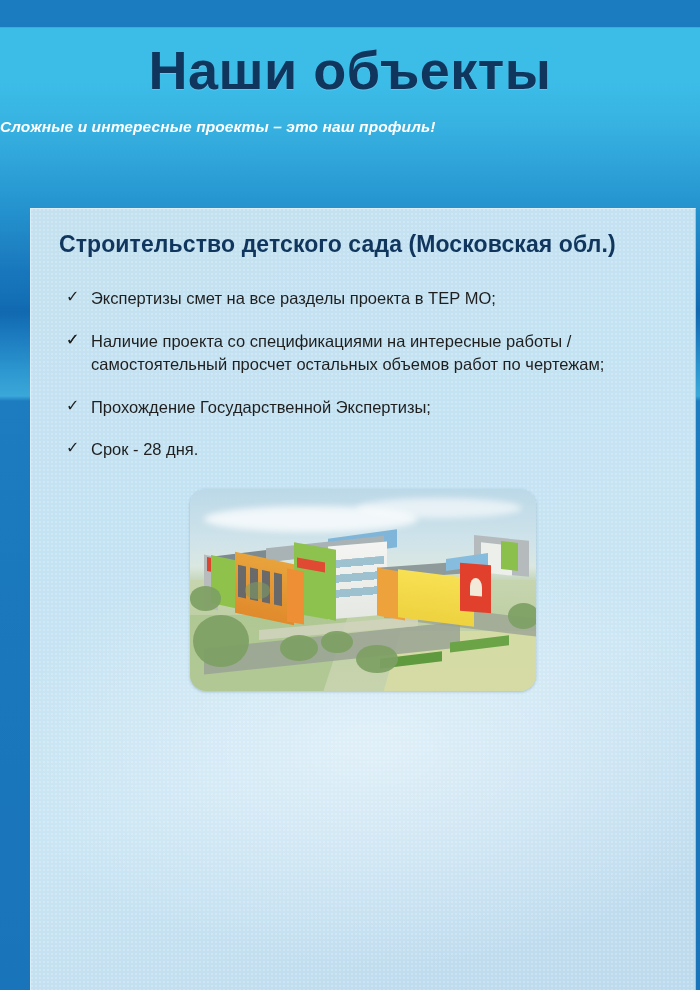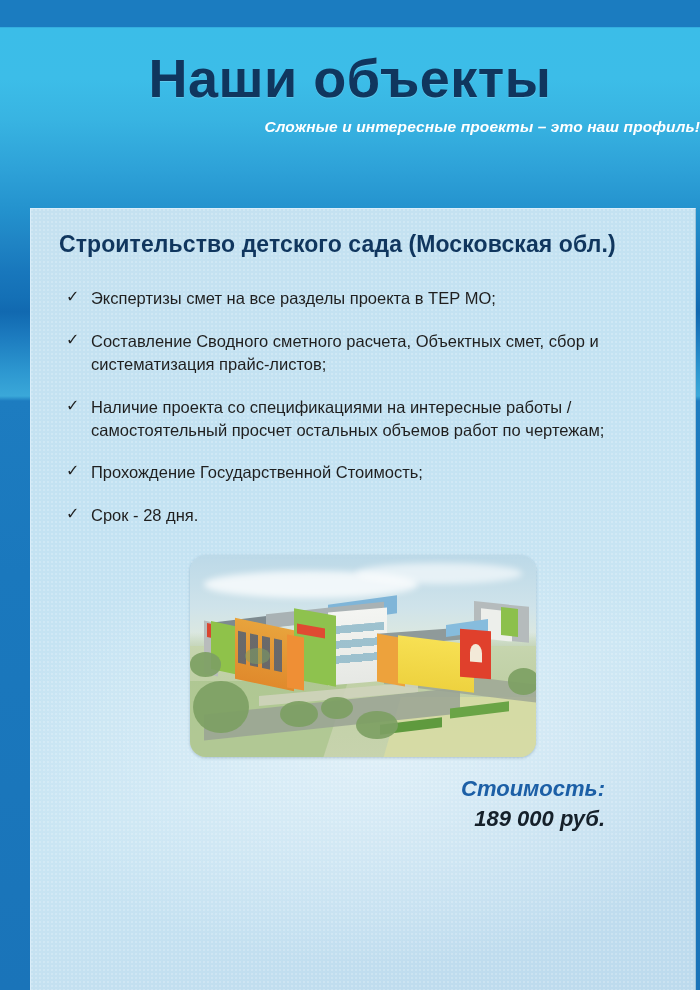--- a/index.html
+++ b/index.html
@@ -43,36 +43,36 @@
     position: absolute;
     left: 0;
     top: 0;
     width: 700px;
     height: 208px;
     overflow: hidden;
   }
   .header-title {
     position: absolute;
     left: 0;
-    top: 50px;
+    top: 42px;
     width: 700px;
     text-align: center;
     font-size: 54px;
     font-weight: bold;
     letter-spacing: 0.5px;
     color: #10365e;
     line-height: 1.05;
     text-shadow: 0 1px 0 rgba(255,255,255,0.18);
   }
   .header-subtitle {
     position: absolute;
     left: 0;
     top: 118px;
     width: 700px;
-    text-align: right;
+    text-align: left;
     font-size: 15.5px;
     font-weight: bold;
     font-style: italic;
     color: #ffffff;
     letter-spacing: 0.1px;
   }
 
   
   .card {
     position: absolute;
@@ -292,29 +292,28 @@
 
       <h1 class="project-title">Строительство детского сада (Московская обл.)</h1>
 
       <ul class="feature-list">
         <li class="feature-item">
           <span class="check-icon">✓</span>
           <span>Экспертизы смет на все разделы проекта в ТЕР МО;</span>
         </li>
         <li class="feature-item">
           <span class="check-icon">✓</span>
-          <span>Составление Сводного сметного расчета, Объектных смет, сбор и систематизация прайс-листов;</span>
         </li>
         <li class="feature-item">
           <span class="check-icon">✓</span>
           <span>Наличие проекта со спецификациями на интересные работы / самостоятельный просчет остальных объемов работ по чертежам;</span>
         </li>
         <li class="feature-item">
           <span class="check-icon">✓</span>
-          <span>Прохождение Государственной Стоимость;</span>
+          <span>Прохождение Государственной Экспертизы;</span>
         </li>
         <li class="feature-item">
           <span class="check-icon">✓</span>
           <span>Срок  - 28 дня.</span>
         </li>
       </ul>
 
       <div class="project-image-wrap">
         <div class="render">
           <i class="cloud-a"></i>
@@ -359,21 +358,17 @@
           <i class="tree t5"></i>
           <i class="tree t7"></i>
           <i class="tree t6"></i>
           <i class="tree t3"></i>
           <i class="tree t2"></i>
           <i class="tree t4"></i>
           <i class="tree t1"></i>
         </div>
       </div>
 
-      <div class="price-block">
-        <div class="price-label">Стоимость:</div>
-        <div class="price-value">189 000 руб.</div>
-      </div>
 
     </div>
   </div>
 
 </div>
 
 </body></html>

